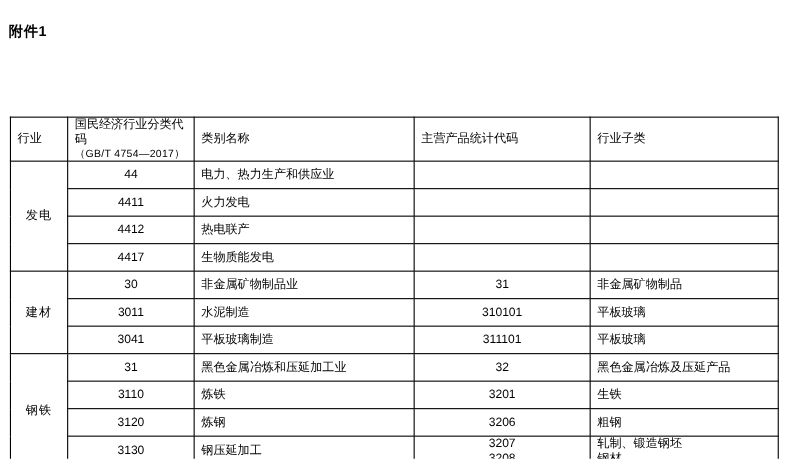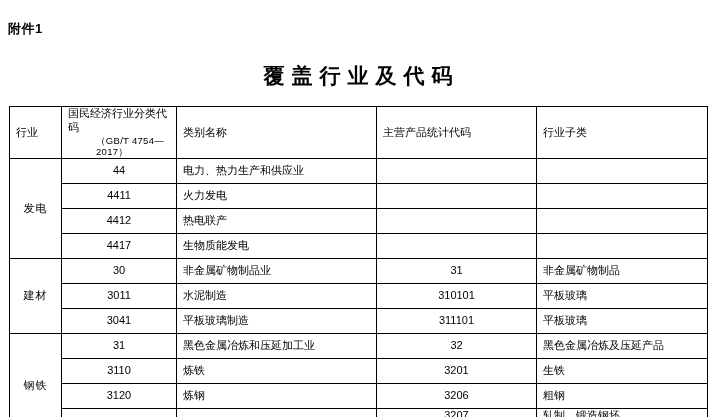--- a/index.html
+++ b/index.html
@@ -71,21 +71,20 @@
     height: 34px;
   }
   .hdr-main {
     display: block;
     font-size: 11px;
   }
   .hdr-sub {
     display: block;
     font-size: 9.5px;
     letter-spacing: 0.3px;
-    margin-left: 28px;
   }
   td.industry-cell {
     text-align: center;
     font-size: 11.5px;
     letter-spacing: 1px;
   }
   td.code-cell {
     text-align: center;
     font-size: 11px;
   }
@@ -103,21 +102,20 @@
   }
   .row-tall td { height: 30px; }
 </style>
 </head>
 <body>
 
 <div class="page">
 
   <div class="attachment-label">附件1</div>
 
-  <div class="doc-title">覆盖行业及代码</div>
 
   <div class="table-wrap">
     <table class="cover-table">
       <colgroup>
         <col class="col-industry">
         <col class="col-code">
         <col class="col-name">
         <col class="col-product">
         <col class="col-sub">
       </colgroup>

